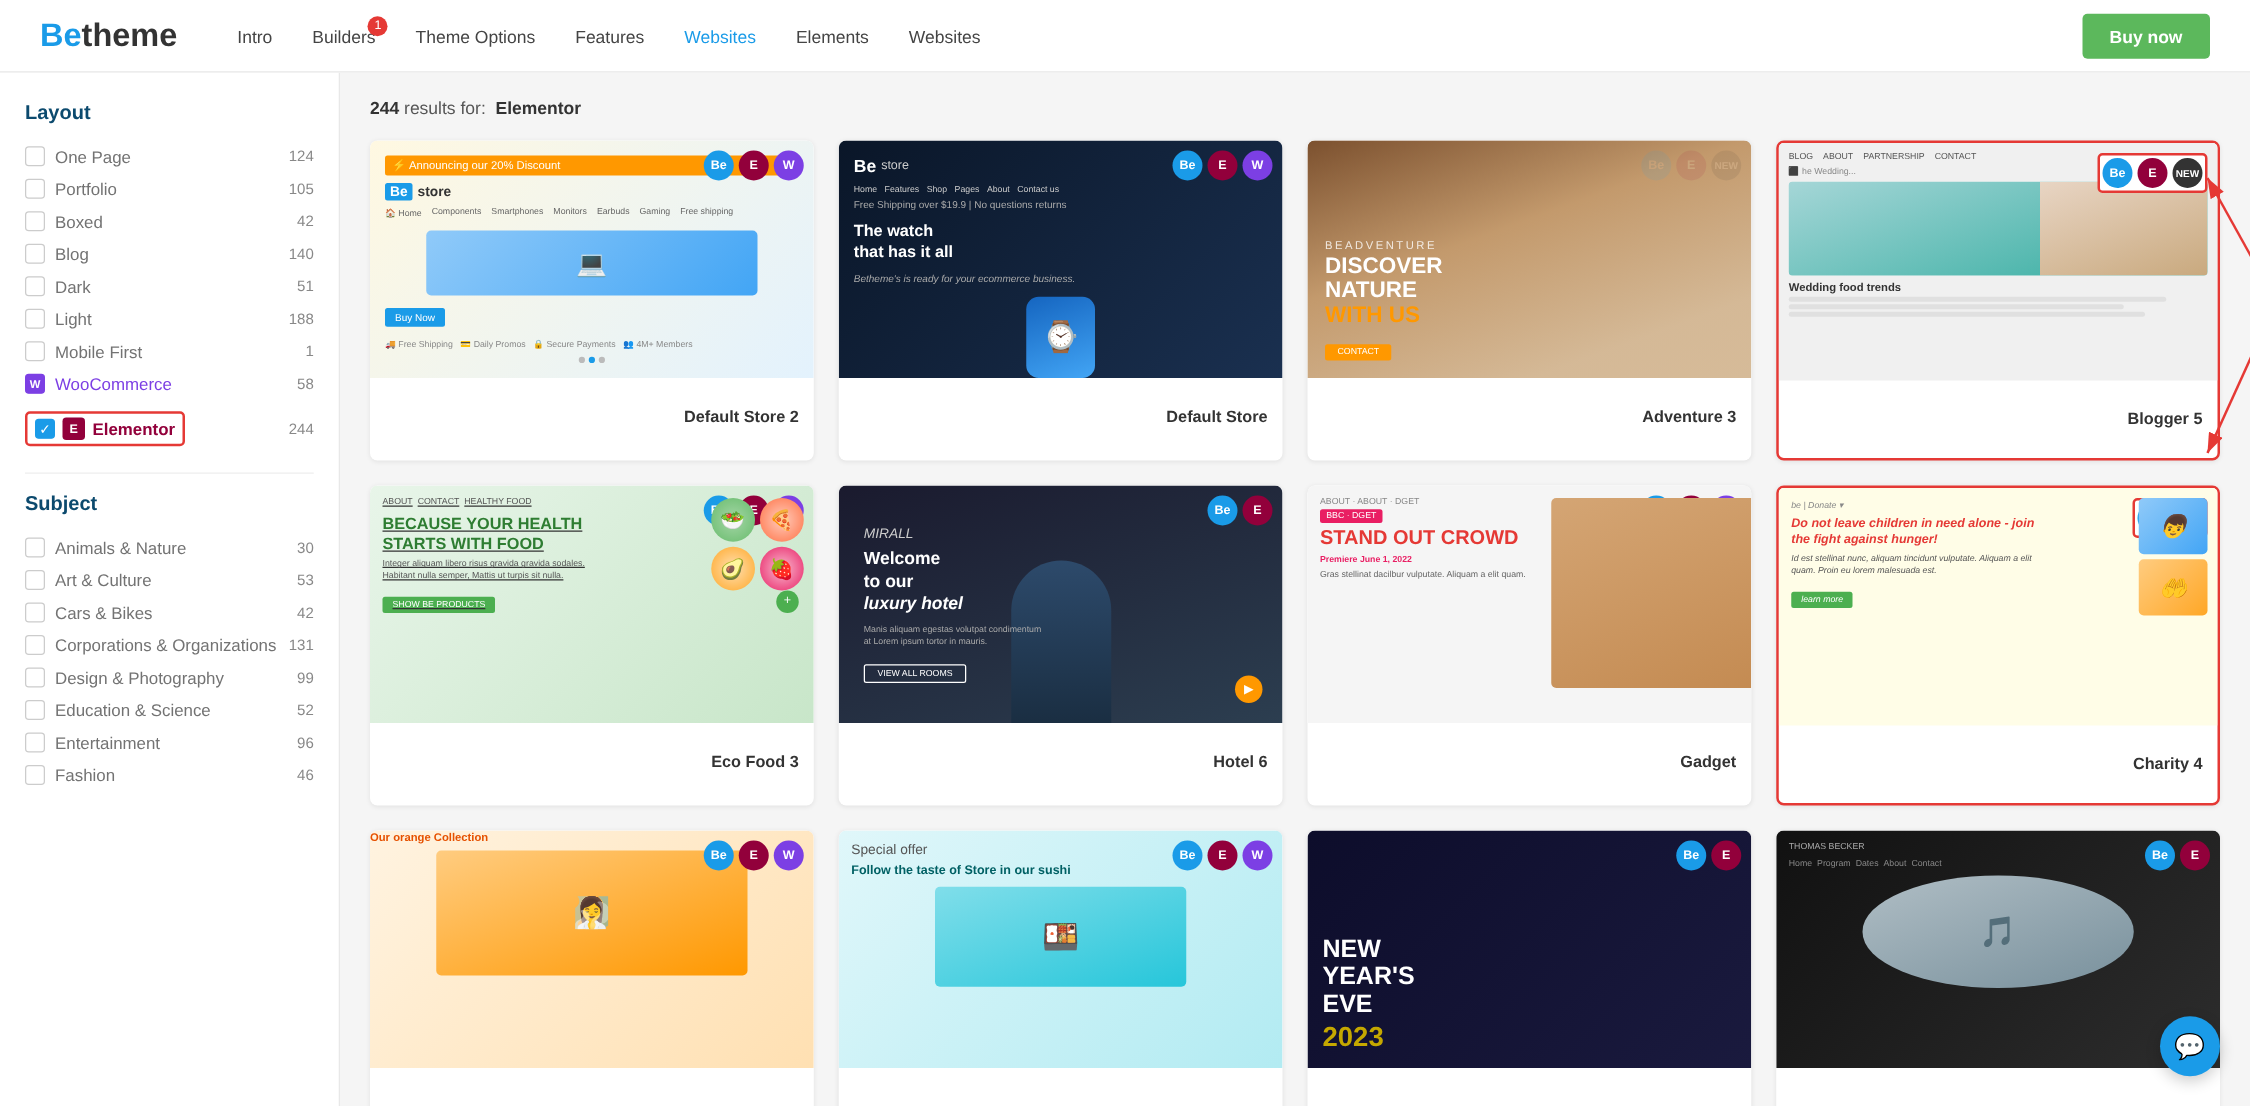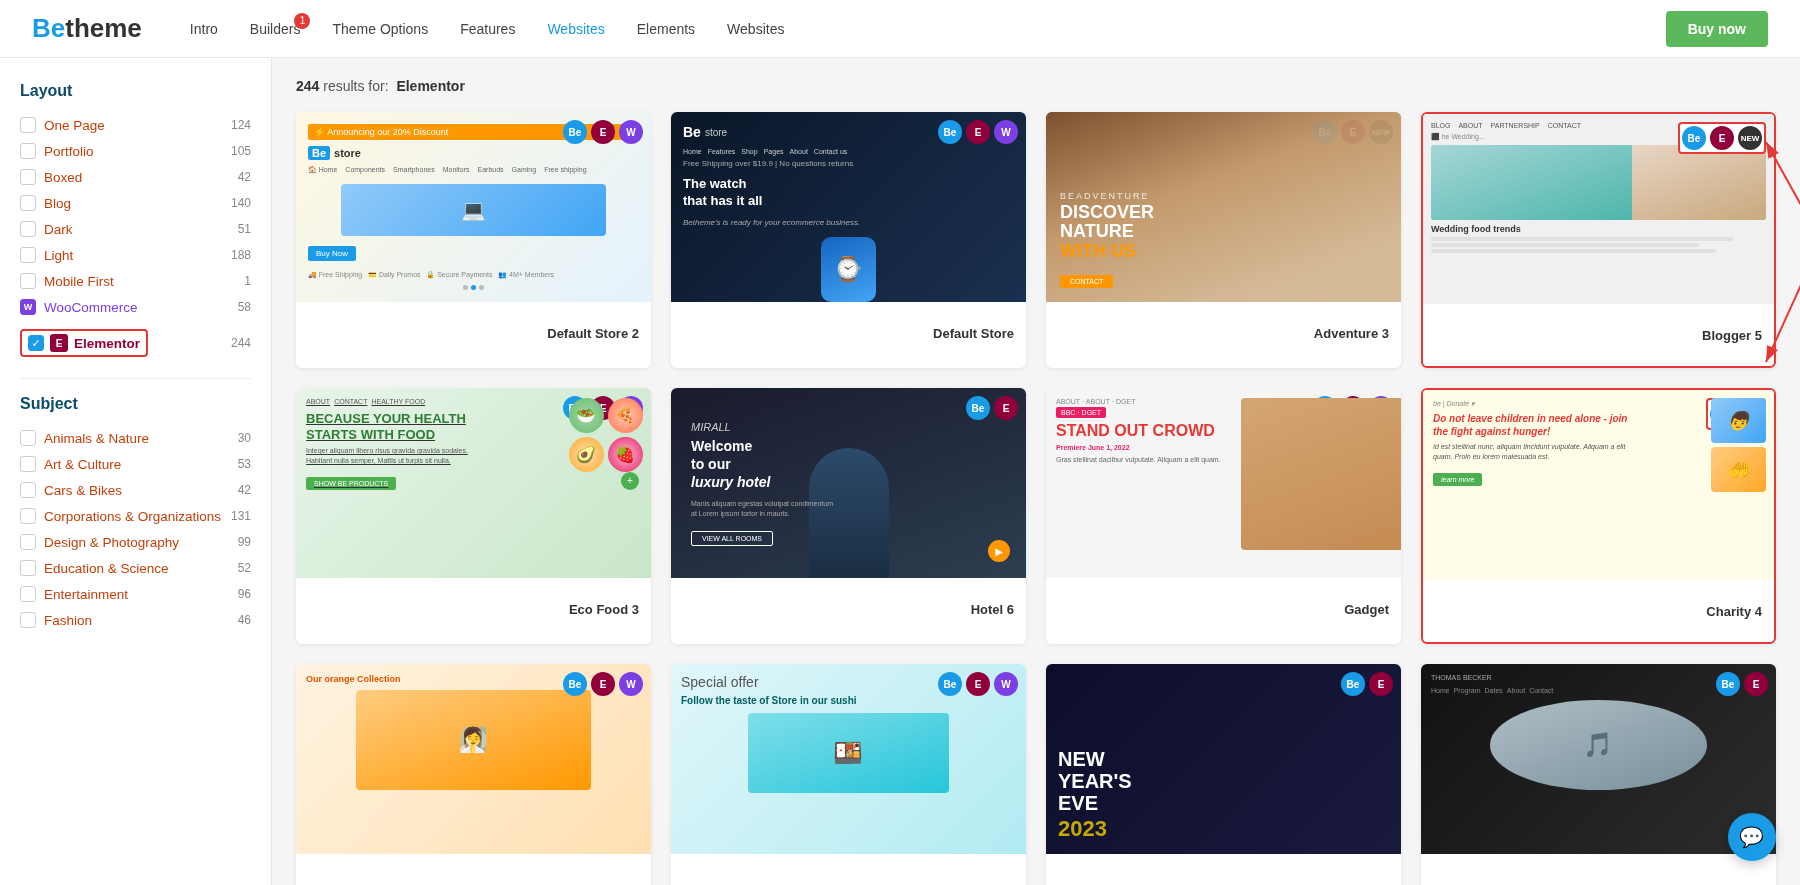--- a/index.html
+++ b/index.html
@@ -57,21 +57,21 @@
     .filter-checkbox.checked { background: #1a9be8; border-color: #1a9be8; }
     .filter-checkbox.checked::after { content: '✓'; color: #fff; font-size: 11px; }
     .filter-checkbox.woo { background: #7c3fe4; border-color: #7c3fe4; display: flex; align-items: center; justify-content: center; }
     .woo-icon { color: #fff; font-size: 9px; font-weight: 700; }
     .elementor-checked {
       border: 2px solid #e53935; border-radius: 4px; padding: 3px 6px;
       display: flex; align-items: center; gap: 6px;
     }
     .elementor-icon { width: 18px; height: 18px; background: #92003b; border-radius: 3px; display: flex; align-items: center; justify-content: center; }
     .elementor-icon span { color: #fff; font-size: 10px; font-weight: 700; }
-    .filter-label { font-size: 13.5px; color: #c2410c; }
+    .filter-label { font-size: 13.5px; color: #737373; }
     .filter-label.elementor-label { color: #92003b; font-weight: 600; }
     .filter-count { font-size: 12px; color: #888; }
     .sidebar-divider { border: none; border-top: 1px solid #eee; margin: 16px 0; }
 
     
     .main-content { flex: 1; padding: 20px 24px; overflow-y: auto; height: calc(100vh - 58px); }
     .results-header { font-size: 14px; color: #555; margin-bottom: 18px; }
     .results-header span { font-weight: 700; color: #333; }
 
     
@@ -564,39 +564,39 @@
 
       <div class="grid">
 
         <div class="card">
           <div class="card-thumb" style="background:linear-gradient(135deg,#fff3e0,#ffe0b2);">
             <div class="card-badges">
               <span class="badge-icon badge-be">Be</span>
               <span class="badge-icon badge-el">E</span>
               <span class="badge-icon badge-woo">W</span>
             </div>
-            <div style="padding:10px;height:100%;">
+            <div style="height:100%;">
               <div style="font-size:9px;font-weight:700;color:#e65100;margin-bottom:6px;">Our orange Collection</div>
               <div style="width:70%;height:100px;background:linear-gradient(160deg,#ffcc80,#ff9800);border-radius:4px;margin:auto;display:flex;align-items:center;justify-content:center;font-size:24px;">🧖‍♀️</div>
             </div>
           </div>
           <div class="card-footer">
             <span class="card-title"></span>
           </div>
         </div>
 
         <div class="card">
           <div class="card-thumb" style="background:linear-gradient(135deg,#e0f7fa,#b2ebf2);">
             <div class="card-badges">
               <span class="badge-icon badge-be">Be</span>
               <span class="badge-icon badge-el">E</span>
               <span class="badge-icon badge-woo">W</span>
             </div>
             <div style="padding:10px;height:100%;">
-              <div style="font-size:14px;color:#555;margin-bottom:4px;">Special offer</div>
+              <div style="font-size:11px;color:#555;margin-bottom:4px;">Special offer</div>
               <div style="font-size:10px;font-weight:700;color:#006064;line-height:1.3;margin-bottom:6px;">Follow the taste of Store in our sushi</div>
               <div style="width:60%;height:80px;background:linear-gradient(160deg,#80deea,#26c6da);border-radius:4px;margin:auto;display:flex;align-items:center;justify-content:center;font-size:24px;">🍱</div>
             </div>
           </div>
           <div class="card-footer">
             <span class="card-title"></span>
           </div>
         </div>
 
         <div class="card">

